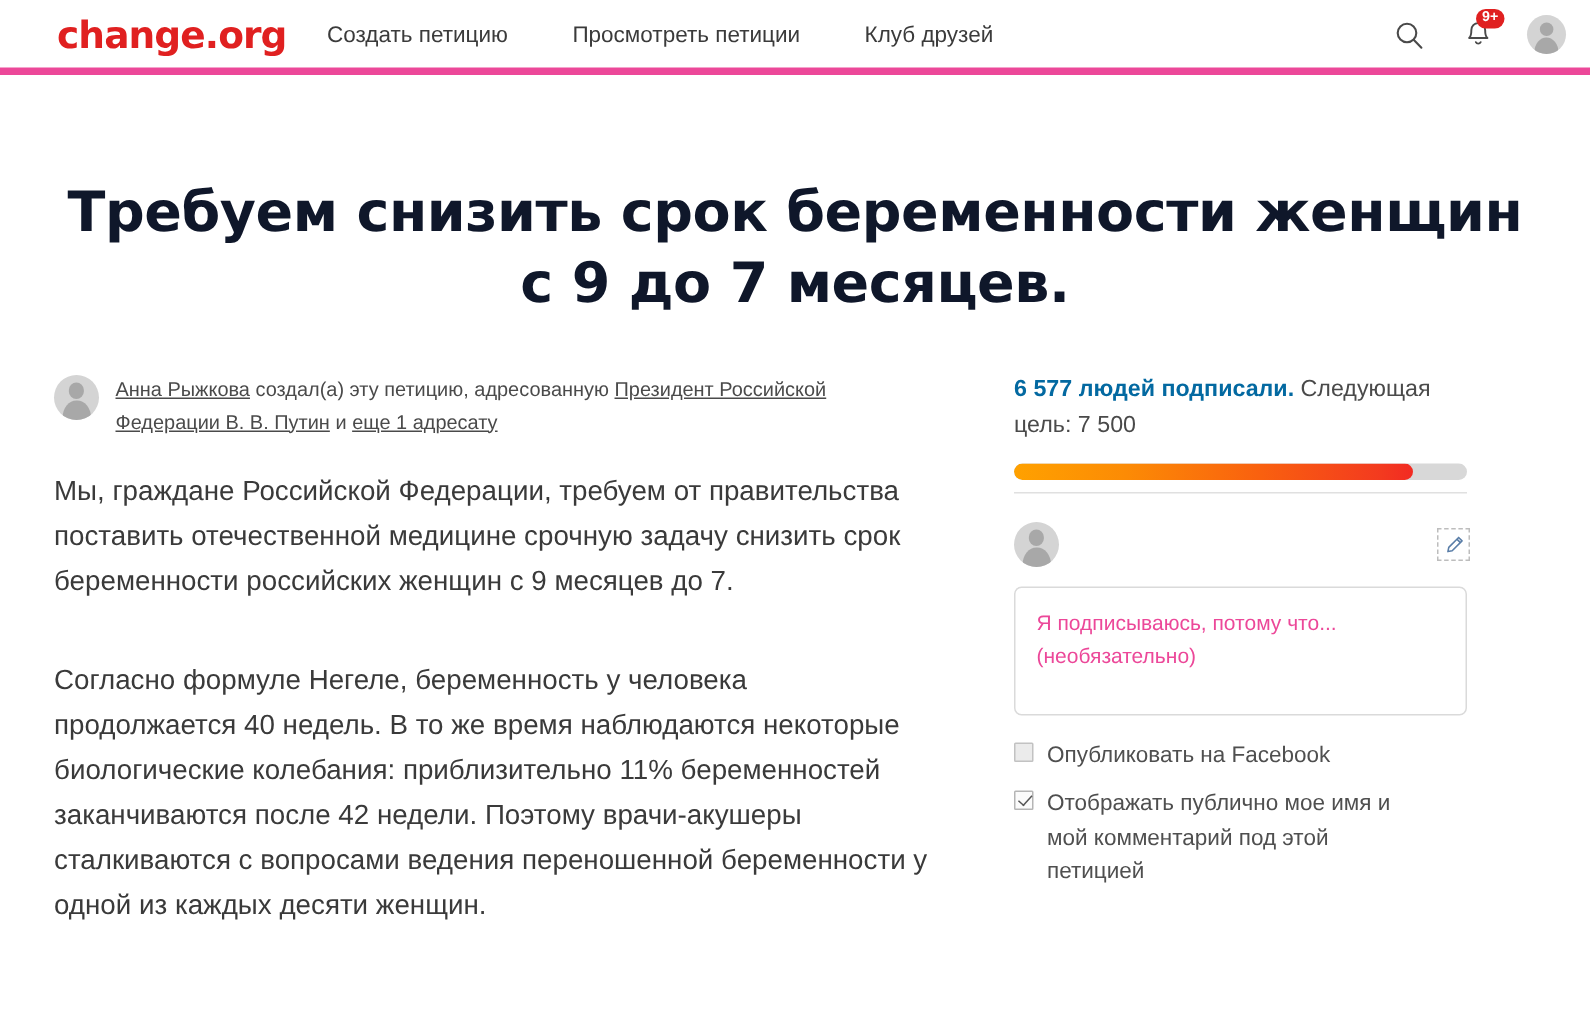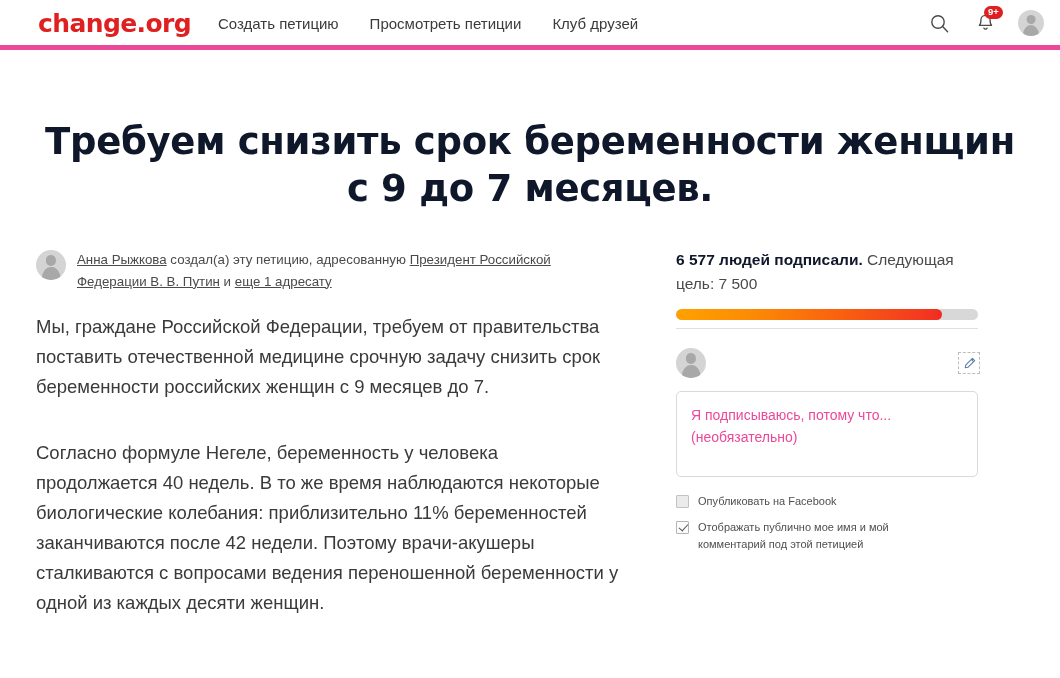--- a/index.html
+++ b/index.html
@@ -23,21 +23,21 @@
     position: absolute; left: 38px; top: 9px;
     font-family: "DejaVu Sans", sans-serif;
     font-size: 25px; font-weight: 700;
     letter-spacing: -0.6px;
     color: #e02020;
     cursor: pointer;
   }
   .nav {
     position: absolute; left: 218px; top: 15px;
     display: flex; align-items: center;
-    gap: 31px;
+    gap: 43px;
   }
   .nav-link {
     font-size: 15px; color: #3b3b3b;
     cursor: pointer; white-space: nowrap;
   }
   .hdr-right {
     position: absolute; right: 16px; top: 8px;
     display: flex; align-items: center; gap: 20px;
   }
   .icon-btn {
@@ -132,21 +132,21 @@
   .right-col {
     position: absolute;
     left: 676px; top: 248px;
     width: 304px;
   }
   .sign-count {
     font-size: 15.5px;
     line-height: 1.52;
     color: #4a4a4a;
   }
-  .sign-count b { color: #0f172a; font-weight: 700; }
+  .sign-count b { color: #0369a1; font-weight: 700; }
 
   .progress-track {
     margin-top: 14px;
     width: 302px; height: 11px;
     border-radius: 6px;
     background: #d8d8d8;
     overflow: hidden;
     cursor: pointer;
   }
   .progress-fill {
@@ -227,21 +227,21 @@
   .cbox.checked::after {
     content: "";
     position: absolute;
     left: 3.5px; top: 0.5px;
     width: 4px; height: 8px;
     border: solid #555555;
     border-width: 0 1.6px 1.6px 0;
     transform: rotate(42deg);
   }
   .check-label {
-    font-size: 11px;
+    font-size: 15px;
     line-height: 1.52;
     color: #4f4f4f;
     width: 255px;
   }
 </style>
 </head>
 <body>
 
 <div class="header">
   <div class="logo">change.org</div>

